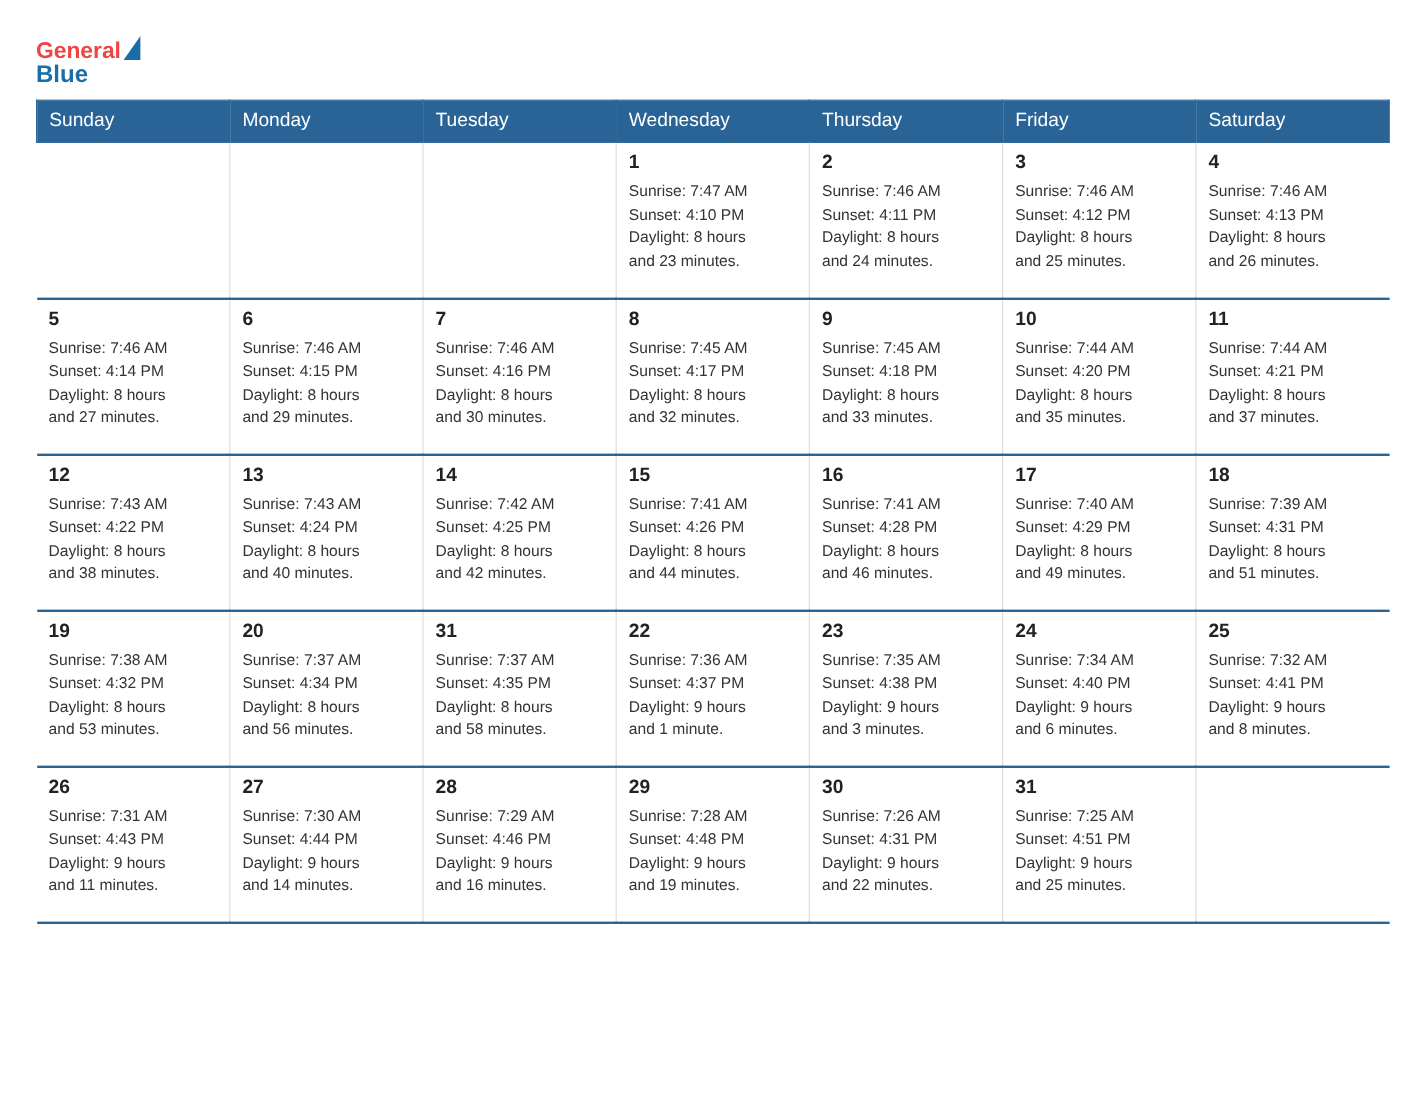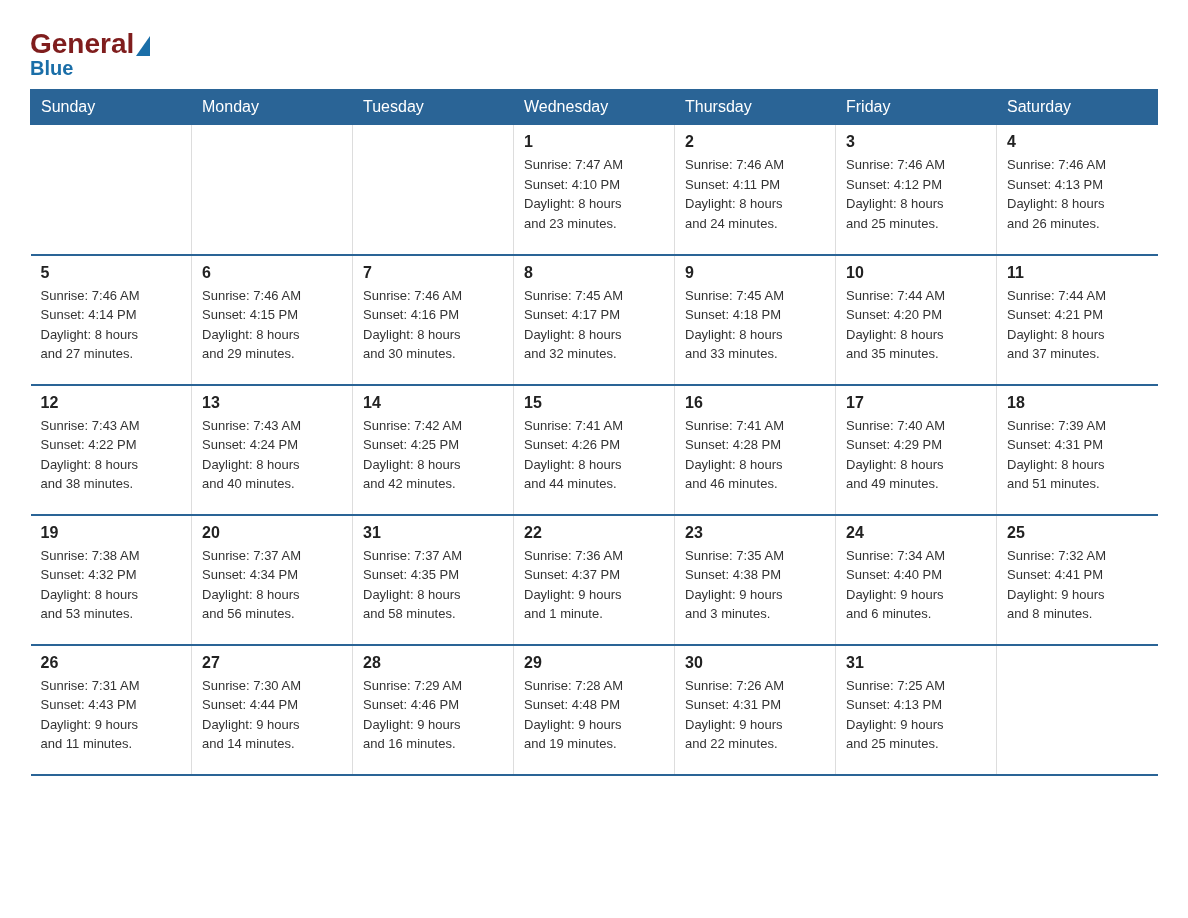--- a/index.html
+++ b/index.html
@@ -15,23 +15,23 @@
       justify-content: space-between;
       align-items: flex-start;
       margin-bottom: 10px;
     }
     .logo {
       display: flex;
       align-items: center;
       margin-top: 10px;
     }
     .logo-text-general {
-      font-size: 28px;
+      font-size: 19px;
       font-weight: bold;
-      color: #7f1d1d;
+      color: #ef4444;
       line-height: 1;
     }
     .logo-text-blue {
       font-size: 20px;
       font-weight: bold;
       color: #1a6ea8;
       line-height: 1;
     }
     .logo-triangle {
       width: 0;
@@ -363,20 +363,20 @@
         <td>
           <span class="day-num">30</span>
           <div class="day-info" style="white-space: pre-line;">Sunrise: 7:26 AM
 Sunset: 4:31 PM
 Daylight: 9 hours
 and 22 minutes.</div>
         </td>
         <td>
           <span class="day-num">31</span>
           <div class="day-info" style="white-space: pre-line;">Sunrise: 7:25 AM
-Sunset: 4:13 PM
+Sunset: 4:51 PM
 Daylight: 9 hours
 and 25 minutes.</div>
         </td>
         <td class="empty-cell"></td>
       </tr>
     </tbody>
 </table>
 
 </body></html>

